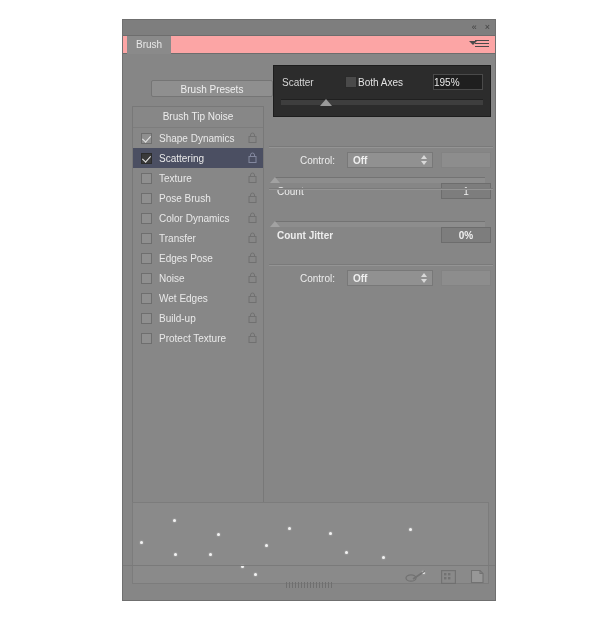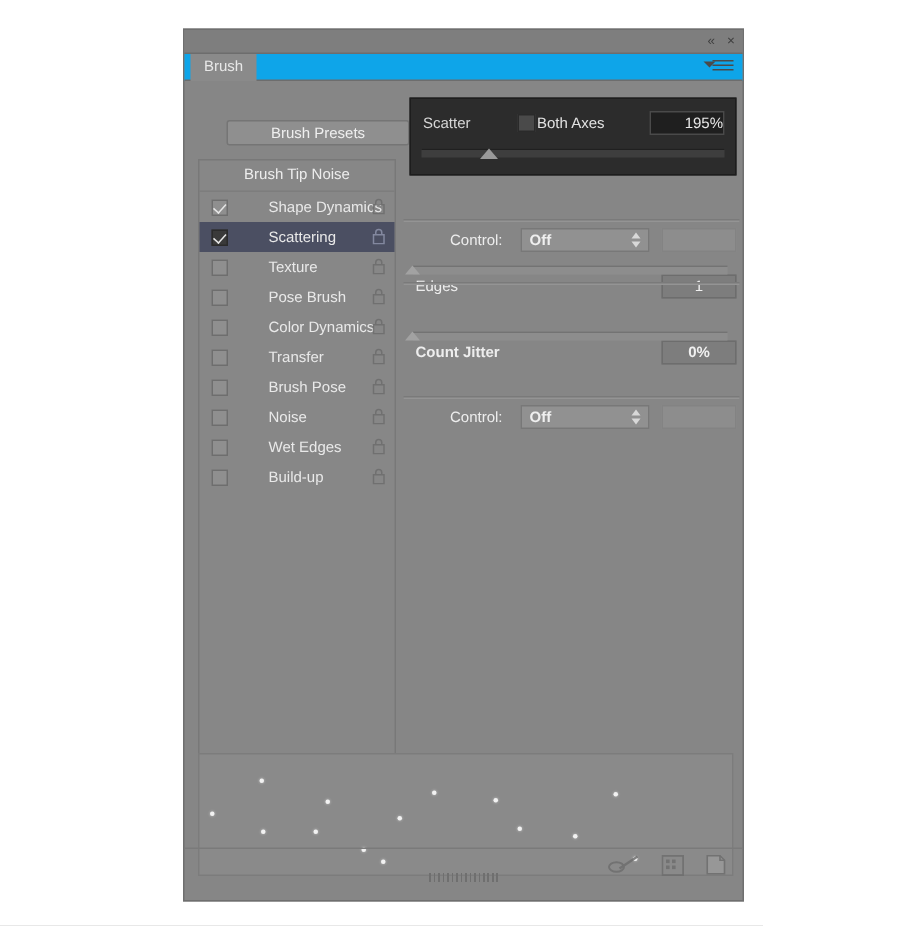--- a/index.html
+++ b/index.html
@@ -54,21 +54,21 @@
     letter-spacing: -1px;
     cursor: pointer;
     user-select: none;
   }
 
   .tabbar {
     position: absolute;
     left: 0; top: 16px;
     width: 100%;
     height: 18px;
-    background: #0ea5e9;
+    background: #fca5a5;
     border-bottom: 1px solid #6d6d6d;
     box-sizing: border-box;
   }
   .tab {
     position: absolute;
     left: 4px; top: 0;
     height: 18px;
     padding: 0 9px;
     background: #8a8a8a;
     color: #e8e8e8;
@@ -167,21 +167,20 @@
     left: 2px; top: 0px;
     width: 4px; height: 7px;
     border: solid #e6e6e6;
     border-width: 0 1.6px 1.6px 0;
     transform: rotate(42deg);
   }
   .row-label {
     font-size: 10px;
     color: #e9e9e9;
     white-space: nowrap;
-    margin-left: 20px;
   }
   .lock {
     position: absolute;
     right: 6px; top: 4px;
     width: 9px; height: 11px;
     opacity: .85;
   }
 
   
   .opts {
@@ -229,21 +228,21 @@
   .scatter-val {
     position: absolute;
     right: 7px;
     width: 50px; height: 16px;
     background: #1f1f1f;
     border: 1px solid #4a4a4a;
     box-sizing: border-box;
     color: #e8e8e8;
     font-size: 10px;
     line-height: 16px;
-    text-align: right;
+    text-align: left;
   }
   .dark-slider {
     position: absolute;
     left: 7px; right: 7px; top: 33px;
     height: 5px;
     background: #3e3e3e;
     border-top: 1px solid #202020;
   }
   .dark-thumb {
     position: absolute;
@@ -465,21 +464,21 @@
           <span class="cb"></span>
           <span class="row-label">Transfer</span>
           <svg class="lock" viewBox="0 0 9 11">
             <path d="M2.5 4.5V3a2 2 0 0 1 4 0v1.5" fill="none" stroke="#6d6d6d" stroke-width="1"></path>
             <rect x="1" y="4.5" width="7" height="6" fill="none" stroke="#6d6d6d" stroke-width="1"></rect>
           </svg>
         </div>
 
         <div class="row">
           <span class="cb"></span>
-          <span class="row-label">Brush Pose</span>
+          <span class="row-label">Edges Pose</span>
           <svg class="lock" viewBox="0 0 9 11">
             <path d="M2.5 4.5V3a2 2 0 0 1 4 0v1.5" fill="none" stroke="#6d6d6d" stroke-width="1"></path>
             <rect x="1" y="4.5" width="7" height="6" fill="none" stroke="#6d6d6d" stroke-width="1"></rect>
           </svg>
         </div>
 
         <div class="row">
           <span class="cb"></span>
           <span class="row-label">Noise</span>
           <svg class="lock" viewBox="0 0 9 11">
@@ -500,20 +499,28 @@
         <div class="row">
           <span class="cb"></span>
           <span class="row-label">Build-up</span>
           <svg class="lock" viewBox="0 0 9 11">
             <path d="M2.5 4.5V3a2 2 0 0 1 4 0v1.5" fill="none" stroke="#6d6d6d" stroke-width="1"></path>
             <rect x="1" y="4.5" width="7" height="6" fill="none" stroke="#6d6d6d" stroke-width="1"></rect>
           </svg>
         </div>
 
 
+        <div class="row">
+          <span class="cb"></span>
+          <span class="row-label">Protect Texture</span>
+          <svg class="lock" viewBox="0 0 9 11">
+            <path d="M2.5 4.5V3a2 2 0 0 1 4 0v1.5" fill="none" stroke="#6d6d6d" stroke-width="1"></path>
+            <rect x="1" y="4.5" width="7" height="6" fill="none" stroke="#6d6d6d" stroke-width="1"></rect>
+          </svg>
+        </div>
       </div>
 
       <div class="opts">
 
         <div class="scatter-box">
           <div class="scatter-row">
             <span class="scatter-label">Scatter</span>
             <span class="both-cb"></span>
             <span class="both-label">Both Axes</span>
             <span class="scatter-val">195%</span>
@@ -531,21 +538,21 @@
                 <i class="up"></i>
                 <i class="down"></i>
               </span>
           </span>
           <span class="ghost-field" style="left:172px; top:1px;"></span>
         </div>
 
         <div class="sep" style="top:92px;"></div>
 
         <div class="ctrl-row" style="top:99px;">
-          <span class="ctrl-label" style="left:8px; top:4px;">Edges</span>
+          <span class="ctrl-label" style="left:8px; top:4px;">Count</span>
           <span class="field" style="left:172px; top:1px;">1</span>
         </div>
         <div class="slider" style="top:123px;">
           <span class="thumb" id="count-thumb" style="left: calc(0% - 5px);"></span>
         </div>
 
         <div class="sep" style="top:134px;"></div>
 
         <div class="ctrl-row" style="top:143px;font-weight:bold;">
           <span class="ctrl-label" style="left:8px; top:4px;">Count Jitter</span>

